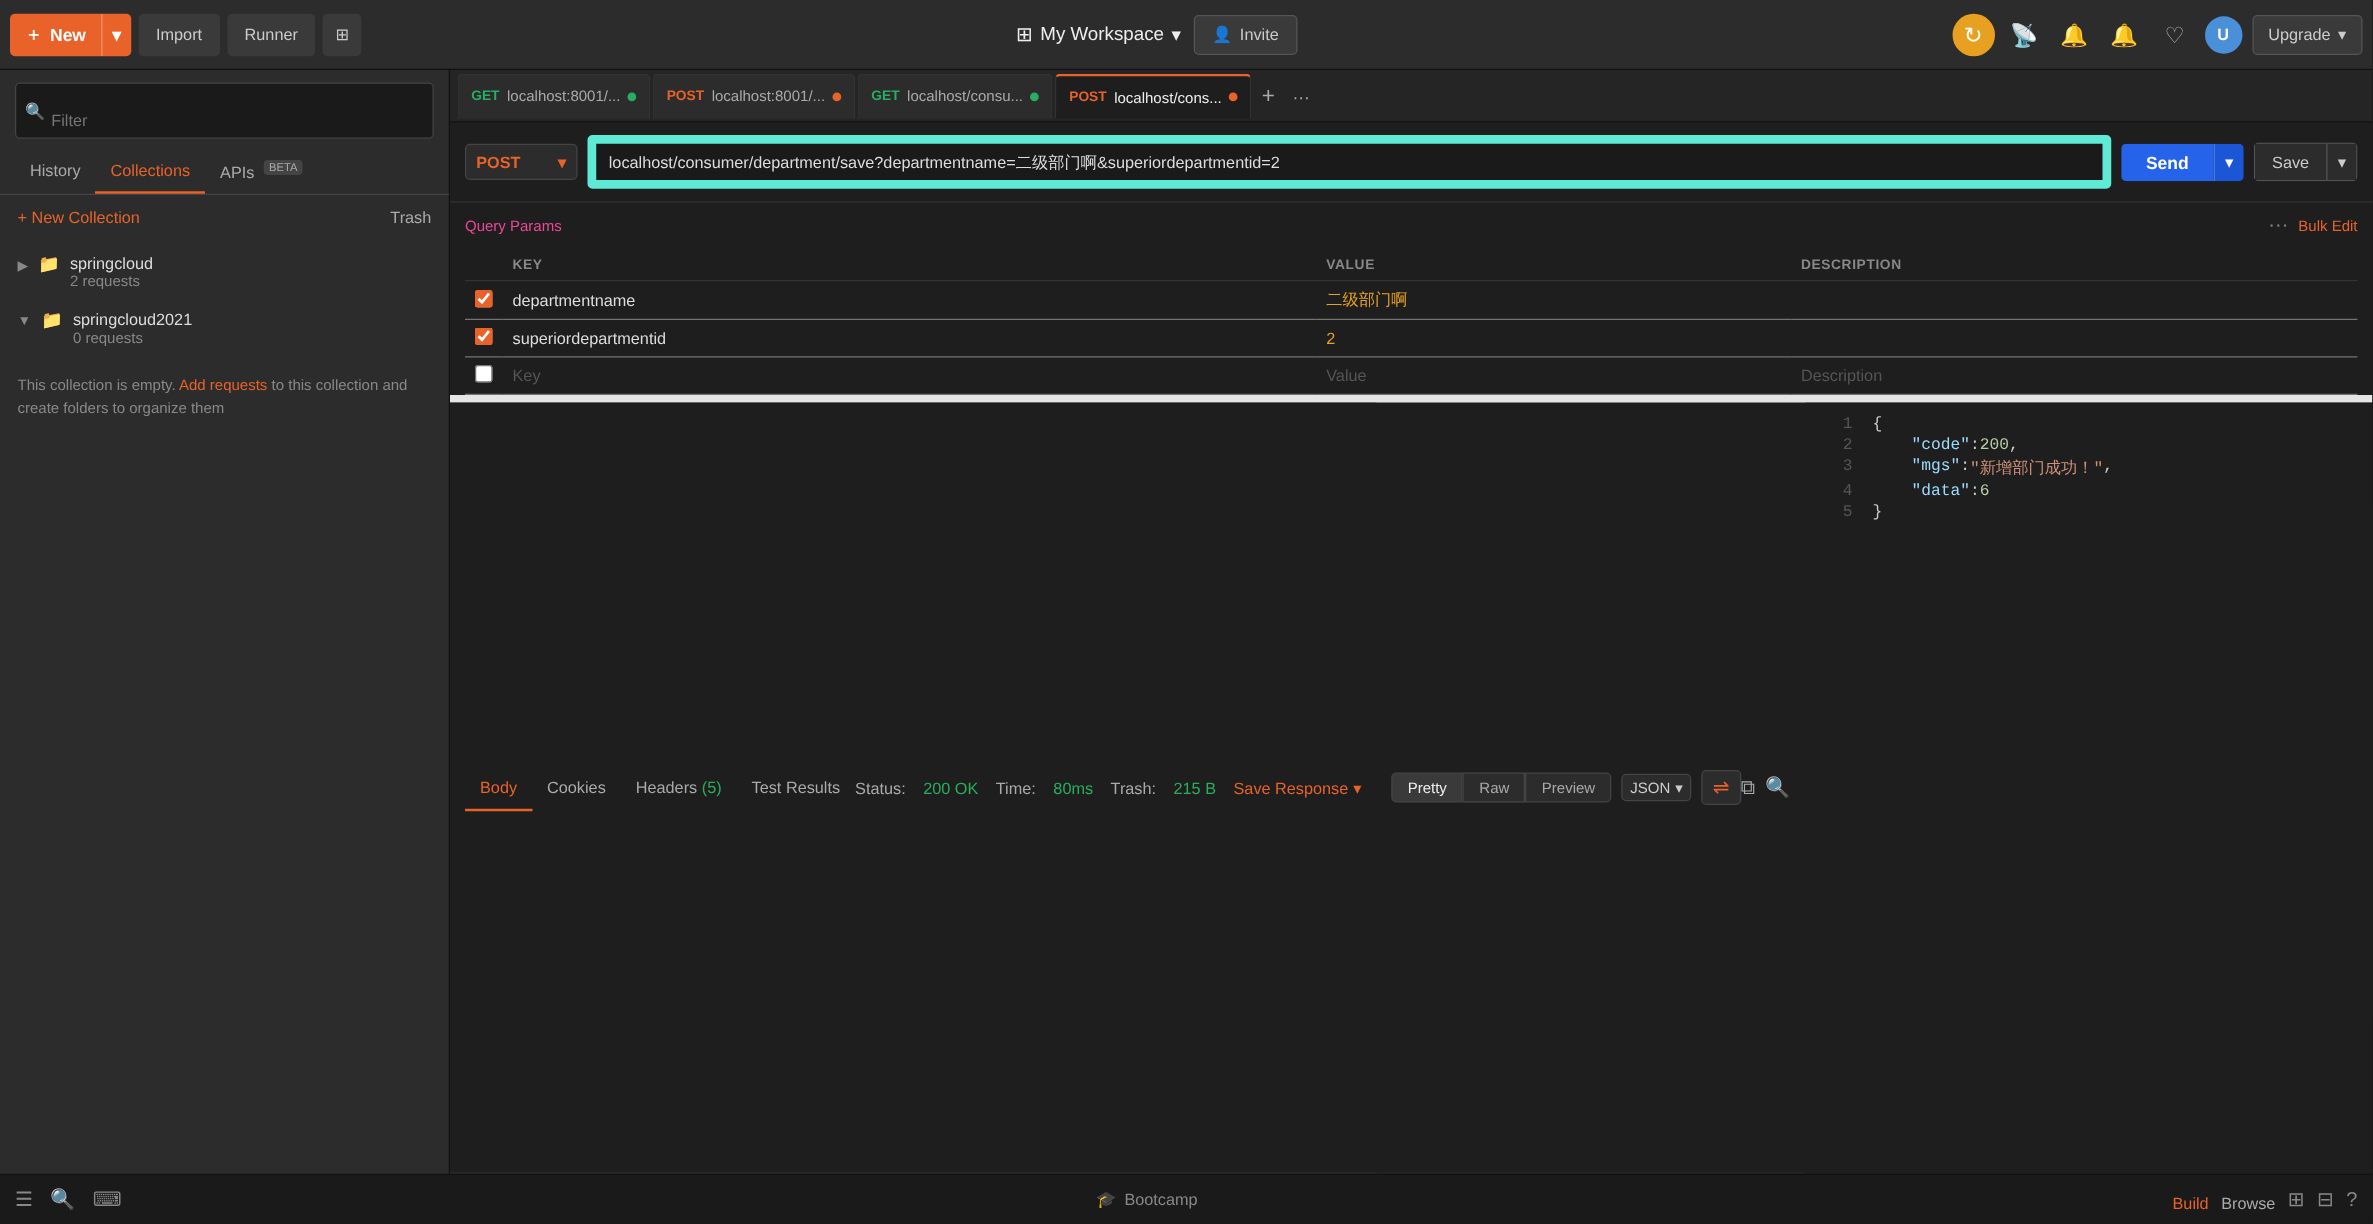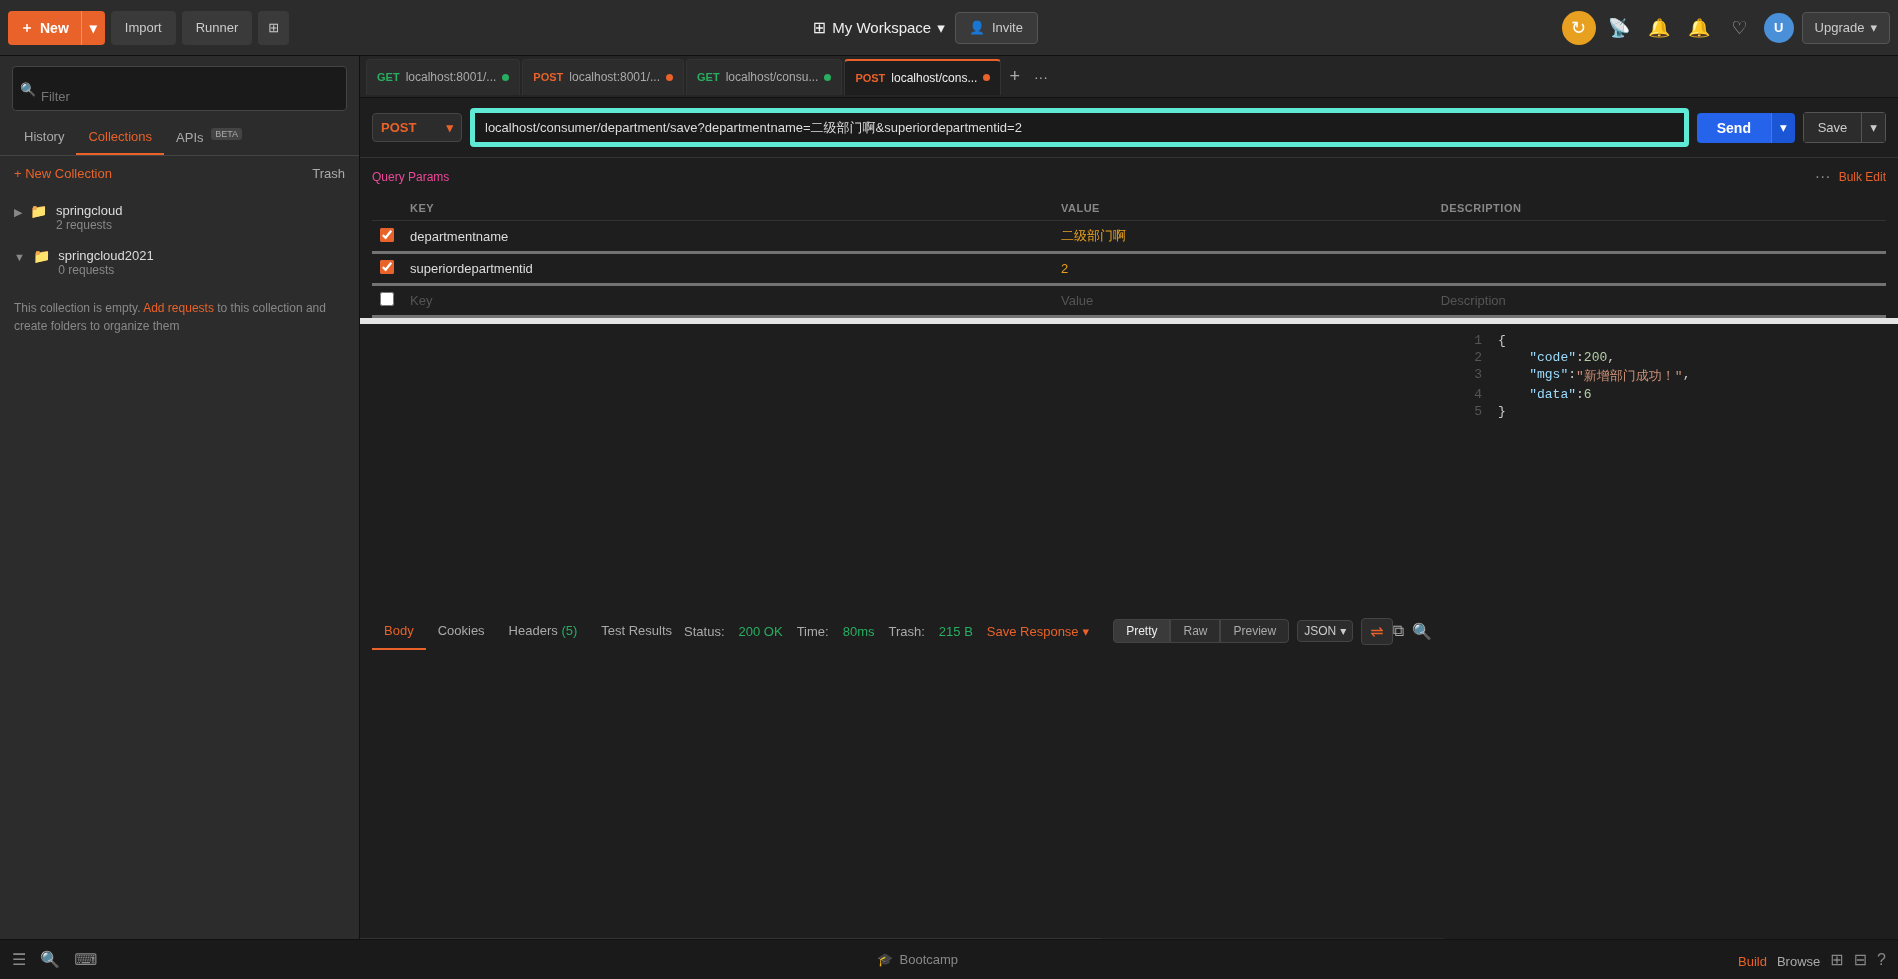--- a/index.html
+++ b/index.html
@@ -63,34 +63,34 @@
     .method-post { color: #e8622a; }
     .tab-url { flex: 1; overflow: hidden; text-overflow: ellipsis; white-space: nowrap; font-size: 12px; text-align: center; }
     .tab-dot { width: 7px; height: 7px; border-radius: 50%; flex-shrink: 0; }
     .dot-green { background: #27ae60; }
     .dot-orange { background: #e8622a; }
     .tab-add-btn { background: none; border: none; color: #aaa; font-size: 18px; cursor: pointer; padding: 0 6px; }
 
     
     .request-bar { display: flex; align-items: center; padding: 10px 12px; gap: 8px; border-bottom: 1px solid #333; }
     .method-select { background: #2c2c2c; border: 1px solid #444; border-radius: 4px; color: #e8622a; font-size: 13px; font-weight: 600; padding: 6px 8px; cursor: pointer; min-width: 90px; display: flex; align-items: center; justify-content: space-between; }
-    .url-input { flex: 1; background: #1a1a1a; border: 5px solid #5eead4; border-radius: 4px; color: #ddd; font-size: 13px; padding: 7px 10px; outline: none; }
+    .url-input { flex: 1; background: #1a1a1a; border: 7px solid #5eead4; border-radius: 4px; color: #ddd; font-size: 13px; padding: 7px 10px; outline: none; }
     .send-btn-wrap { display: flex; border-radius: 4px; overflow: hidden; }
     .send-btn { background: #2563eb; border: none; color: white; font-size: 14px; font-weight: 600; padding: 7px 20px; cursor: pointer; }
     .send-arrow { background: #1a56d6; border: none; color: white; padding: 7px 8px; cursor: pointer; border-left: 1px solid rgba(255,255,255,0.2); }
     .save-btn-wrap { display: flex; border-radius: 4px; overflow: hidden; }
     .save-btn { background: #2c2c2c; border: 1px solid #555; border-right: none; color: #ccc; font-size: 13px; padding: 7px 14px; cursor: pointer; }
     .save-arrow { background: #2c2c2c; border: 1px solid #555; color: #ccc; padding: 7px 8px; cursor: pointer; }
 
     
     .params-section { padding: 0 12px; }
     .params-title { color: #ec4899; font-size: 12px; padding: 8px 0; }
     .params-table { width: 100%; border-collapse: collapse; }
     .params-table th { text-align: left; font-size: 11px; font-weight: 600; color: #888; padding: 6px 8px; border-bottom: 1px solid #333; text-transform: uppercase; letter-spacing: 0.5px; }
-    .params-table td { padding: 6px 8px; border-bottom: 3px solid #737373; font-size: 13px; color: #ddd; vertical-align: middle; }
+    .params-table td { padding: 6px 8px; border-bottom: 1px solid #737373; font-size: 13px; color: #ddd; vertical-align: middle; }
     .params-table td.key-col { color: #ddd; }
     .params-table td.val-col { color: #e8a020; }
     .params-table td.desc-col { color: #aaa; }
     .params-table tr.empty-row td { color: #555; }
     .checkbox { width: 14px; height: 14px; accent-color: #e8622a; cursor: pointer; }
     .more-btn { background: none; border: none; color: #888; cursor: pointer; font-size: 16px; }
     .bulk-edit-btn { background: none; border: none; color: #e8622a; cursor: pointer; font-size: 12px; }
 
     
     .response-section { flex: 1; display: flex; flex-direction: row; overflow: hidden; border-top: 6px solid #e5e5e5; }

